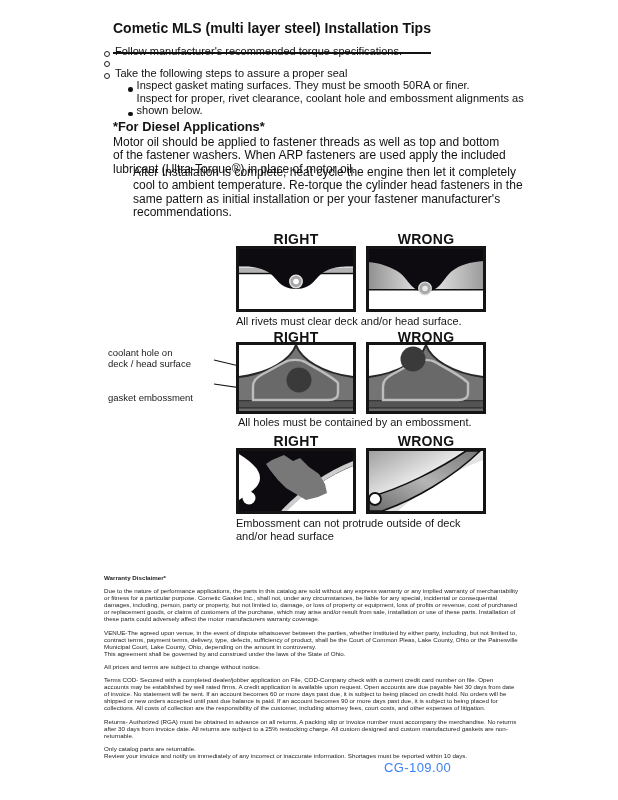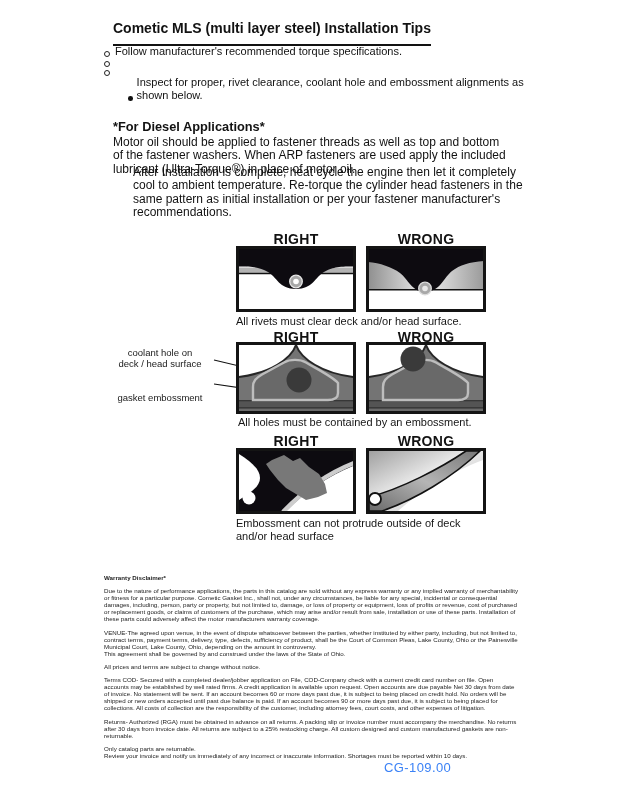--- a/index.html
+++ b/index.html
@@ -4,42 +4,42 @@
 <style>
   html,body{margin:0;padding:0;background:#ffffff;}
   .page{
     position:relative;width:618px;height:800px;background:#fff;overflow:hidden;
     font-family:"Liberation Sans",sans-serif;color:#121212;
   }
   .abs{position:absolute;}
   
   .title{
     left:113px;top:20px;font-size:14px;font-weight:bold;
-    border-bottom:2px solid #121212;padding-bottom:8px;white-space:nowrap;
+    border-bottom:2px solid #121212;padding-bottom:16px;white-space:nowrap;
   }
   
   .bullets{left:104px;top:45px;width:430px;font-size:11px;line-height:12.4px;}
   .brow{display:flex;align-items:flex-end;}
   .brow .txt{display:block;}
   .o-bullet{flex:0 0 auto;width:4px;height:4px;border:1.1px solid #222;border-radius:50%;margin:3.4px 5px 0 0;}
   .s-bullet{flex:0 0 auto;width:4.6px;height:4.6px;background:#111;border-radius:50%;margin:3.6px 4px 0 0;}
   .sub{margin-left:24px;}
   
   .diesel-h{left:113px;top:119px;font-size:12.8px;font-weight:bold;}
   .para{left:113px;font-size:12px;line-height:13.4px;width:396px;}
   .p1{top:136px;}
   .p2{top:166px;margin-left:20px;}
   .p3{top:208px;white-space:nowrap;}
   
   .dg-h{width:120px;text-align:center;font-size:14px;font-weight:bold;letter-spacing:.3px;}
   .cap{font-size:11px;line-height:13px;color:#161616;}
   .pre{white-space:pre-line;}
   .panel{display:block;}
   
-  .ann{width:104px;left:108px;text-align:center;font-size:9.5px;line-height:10.5px;color:#1a1a1a;}
+  .ann{width:104px;left:108px;text-align:left;font-size:9.5px;line-height:10.5px;color:#1a1a1a;}
   
   .legal{left:104px;top:574px;width:415px;font-size:6.2px;line-height:7.1px;color:#1c1c1c;}
   .legal .lh{font-weight:bold;margin:0 0 6px 0;}
   .legal p{margin:0 0 6px 0;}
   
   .pageno{left:384px;top:760px;font-size:13px;letter-spacing:.4px;color:#3b82f6;}
 </style>
 </head>
 <body>
 
@@ -50,20 +50,25 @@
   <div class="abs bullets">
     <div class="brow">
       <span class="o-bullet"></span>
       <span class="txt">Follow manufacturer's recommended torque specifications.</span>
     </div>
     <div class="brow">
       <span class="o-bullet"></span>
     </div>
     <div class="brow">
       <span class="o-bullet"></span>
+      <span class="txt">Take the following steps to assure a proper seal</span>
+    </div>
+    <div class="brow sub">
+      <span class="s-bullet"></span>
+      <span class="txt">Inspect gasket mating surfaces.  They must be smooth 50RA or finer.</span>
     </div>
     <div class="brow sub">
       <span class="s-bullet"></span>
       <span class="txt">Inspect for proper, rivet clearance, coolant hole and embossment alignments as shown below.</span>
     </div>
   </div>
 
   <div class="abs diesel-h">*For Diesel Applications*</div>
   <div class="abs para p1">Motor oil should be applied to fastener threads as well as top and bottom of the fastener washers. When ARP fasteners are used apply the included lubricant (Ultra-Torque®) in place of motor oil.</div>
   <div class="abs para p2">After Installation is complete, heat cycle the engine then let it completely cool to ambient temperature. Re-torque the cylinder head fasteners in the same pattern as initial installation or per your fastener manufacturer's recommendations.</div>

